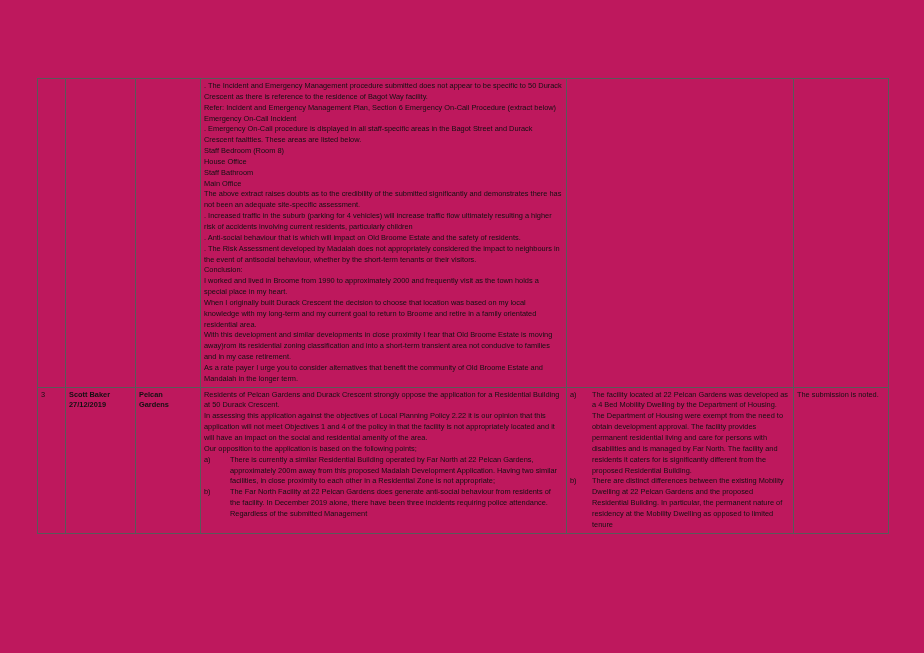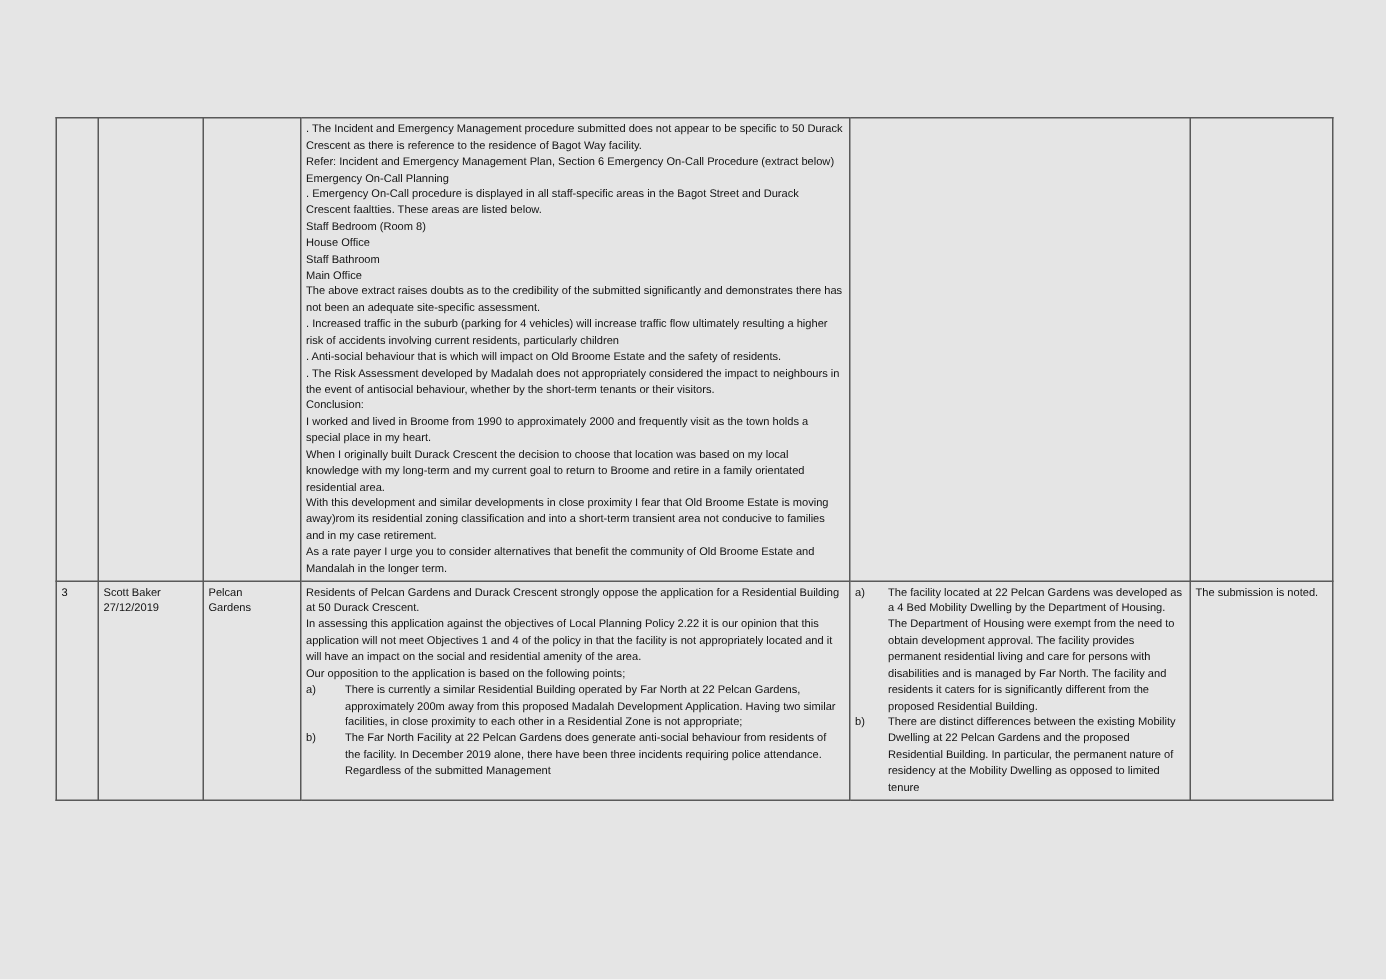--- a/index.html
+++ b/index.html
@@ -12,21 +12,21 @@
     width: 924px;
     height: 653px;
     font-family: "Liberation Sans", sans-serif;
     color: #000000;
     overflow: hidden;
   }
   .page {
     position: relative;
     width: 924px;
     height: 653px;
-    background: #e5e5e5;
+    background: #be185d;
   }
   .table-wrap {
     position: absolute;
     left: 37px;
     top: 78px;
     width: 851px;
   }
   table.schedule {
     border-collapse: collapse;
     table-layout: fixed;
@@ -72,20 +72,21 @@
   }
   .lettered-text {
     display: table-cell;
     vertical-align: top;
   }
   .resp-list .lettered-marker {
     width: 22px;
   }
   .nowrap-name {
     white-space: pre-line;
+    font-weight: bold;
   }
 </style>
 </head>
 <body>
 
 <div class="page">
   <div class="table-wrap">
     <table class="schedule">
       <colgroup>
         <col class="c-no">
@@ -103,21 +104,21 @@
           </td>
           <td>
             <span class="nowrap-name"></span>
           </td>
           <td>
             <span class="nowrap-name"></span>
           </td>
           <td>
             <p class="para">. The Incident and Emergency Management procedure submitted does not appear to be specific to 50 Durack Crescent as there is reference to the residence of Bagot Way facility.</p>
             <p class="para">Refer: Incident and Emergency Management Plan, Section 6 Emergency On-Call Procedure (extract below)</p>
-            <p class="para">Emergency On-Call Planning</p>
+            <p class="para">Emergency On-Call Incident</p>
             <p class="para">. Emergency On-Call procedure is displayed in all staff-specific areas in the Bagot Street and Durack Crescent faaltties. These areas are listed below.</p>
             <p class="para">Staff Bedroom (Room 8)</p>
             <p class="para">House Office</p>
             <p class="para">Staff Bathroom</p>
             <p class="para">Main Office</p>
             <p class="para">The above extract raises doubts as to the credibility of the submitted significantly and demonstrates there has not been an adequate site-specific assessment.</p>
             <p class="para">. Increased traffic in the suburb (parking for 4 vehicles) will increase traffic flow ultimately resulting a higher risk of accidents involving current residents, particularly children</p>
             <p class="para">. Anti-social behaviour that is which will impact on Old Broome Estate and the safety of residents.</p>
             <p class="para">. The Risk Assessment developed by Madalah does not appropriately considered the impact to neighbours in the event of antisocial behaviour, whether by the short-term tenants or their visitors.</p>
             <p class="para">Conclusion:</p>

